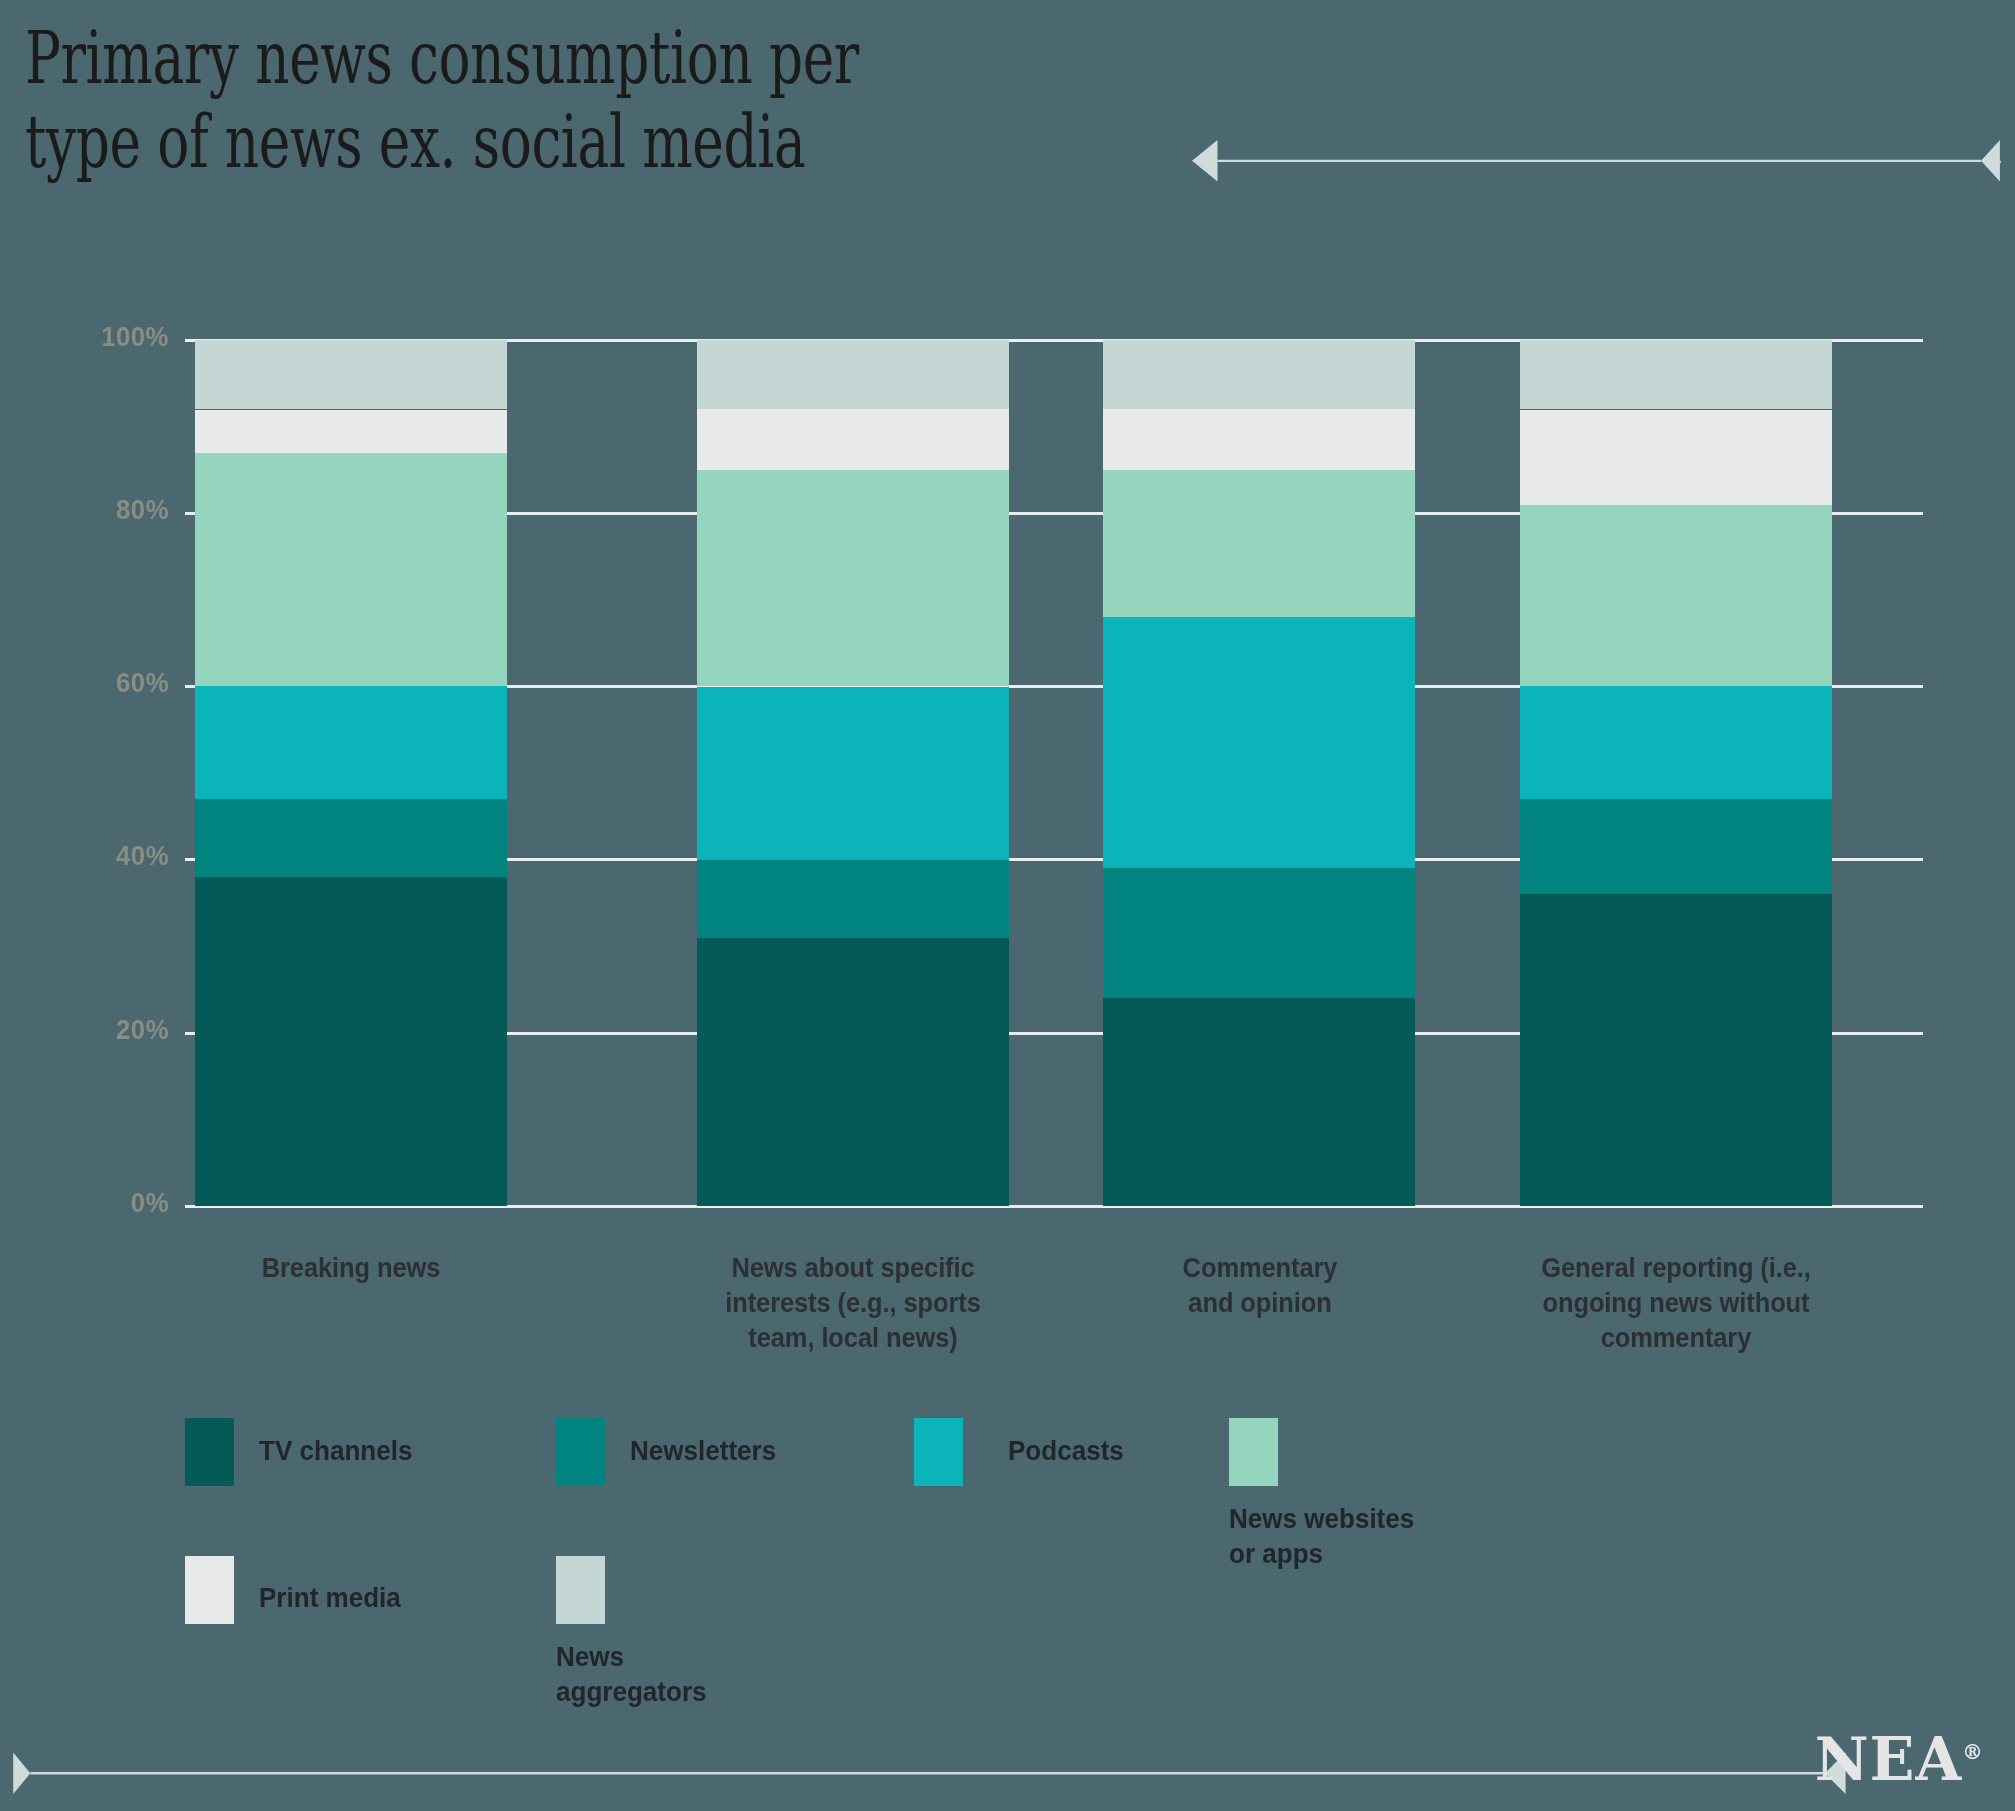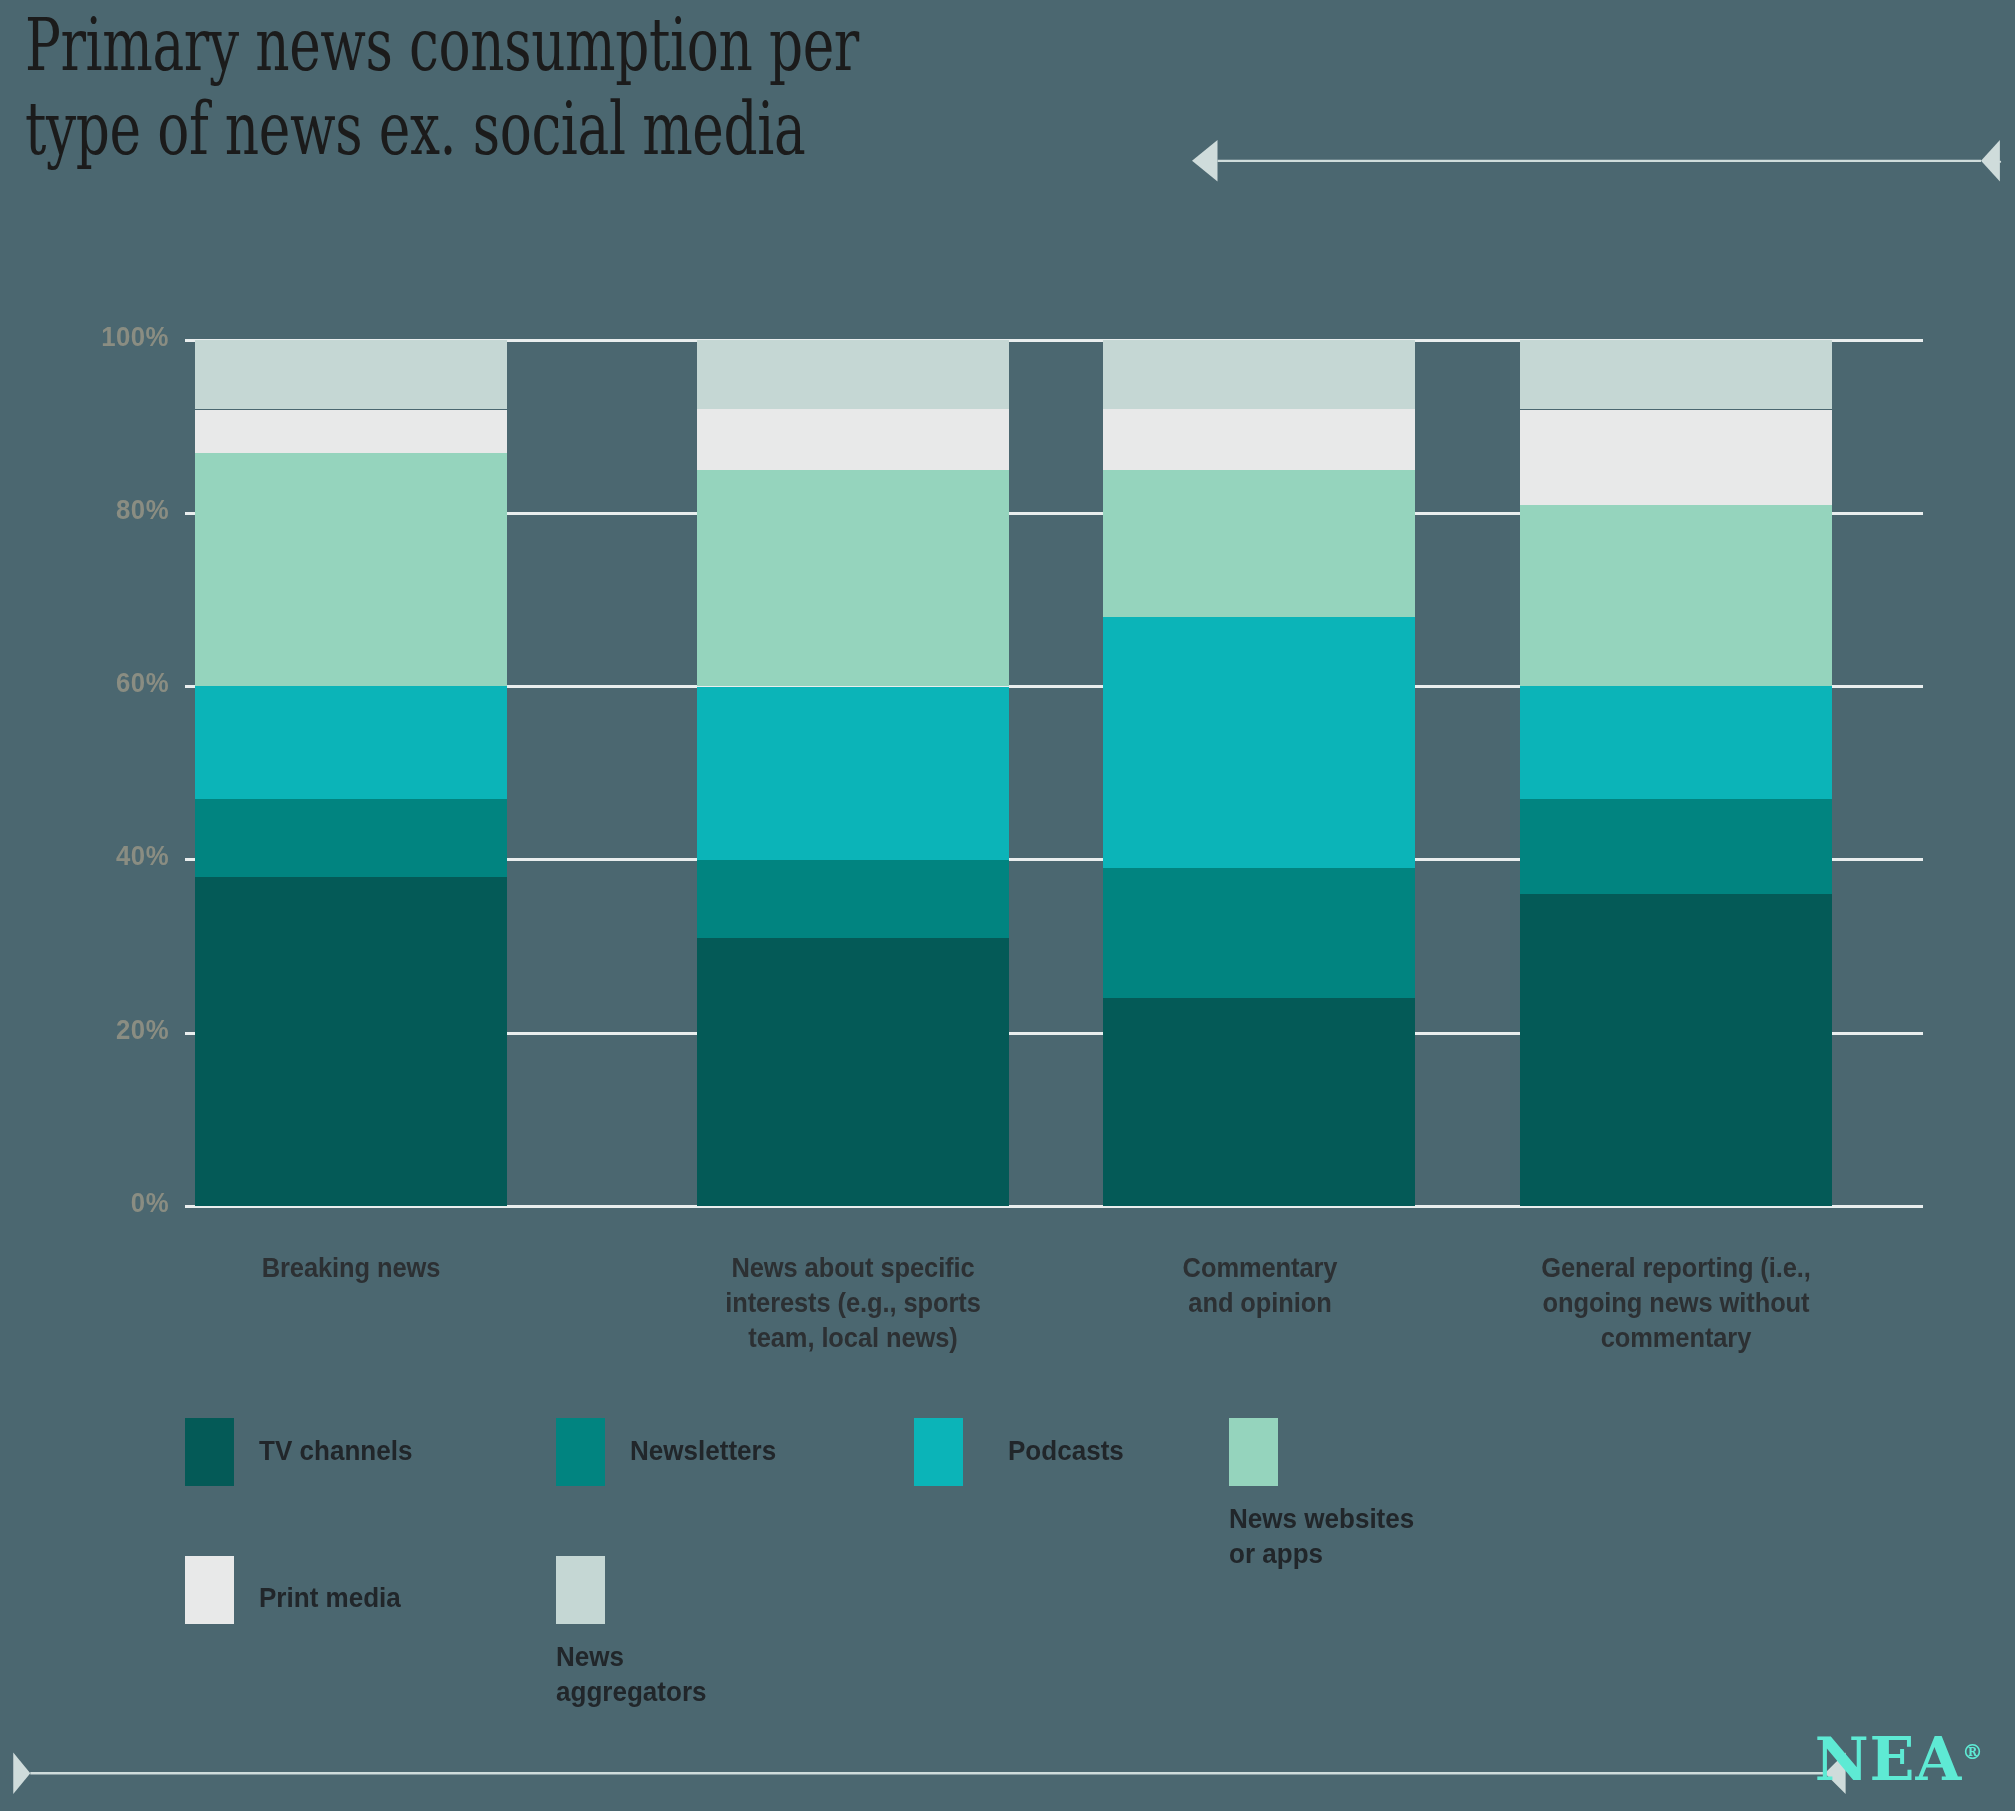--- a/index.html
+++ b/index.html
@@ -14,21 +14,21 @@
 
   body {
     font-family: "Liberation Sans", sans-serif;
     position: relative;
   }
 
   
   .title-block {
     position: absolute;
     left: 24.6px;
-    top: 3px;
+    top: 16px;
     width: 1230px;
   }
   .chart-title {
     font-family: "DejaVu Serif", "Liberation Serif", serif;
     font-size: 72px;
     line-height: 1.17;
     color: #1b1b1b;
     font-weight: 400;
     letter-spacing: -0.5px;
     transform: scaleX(0.74);
@@ -114,21 +114,21 @@
   }
 
   
   .nea-logo {
     position: absolute;
     right: 32px;
     bottom: 17px;
     font-family: "DejaVu Serif", "Liberation Serif", serif;
     font-size: 59px;
     font-weight: 700;
-    color: #5eead4;
+    color: #e5e5e5;
     letter-spacing: 0.9px;
   }
   .nea-logo sup {
     font-size: 21px;
     vertical-align: super;
   }
 </style>
 </head>
 <body>
 

